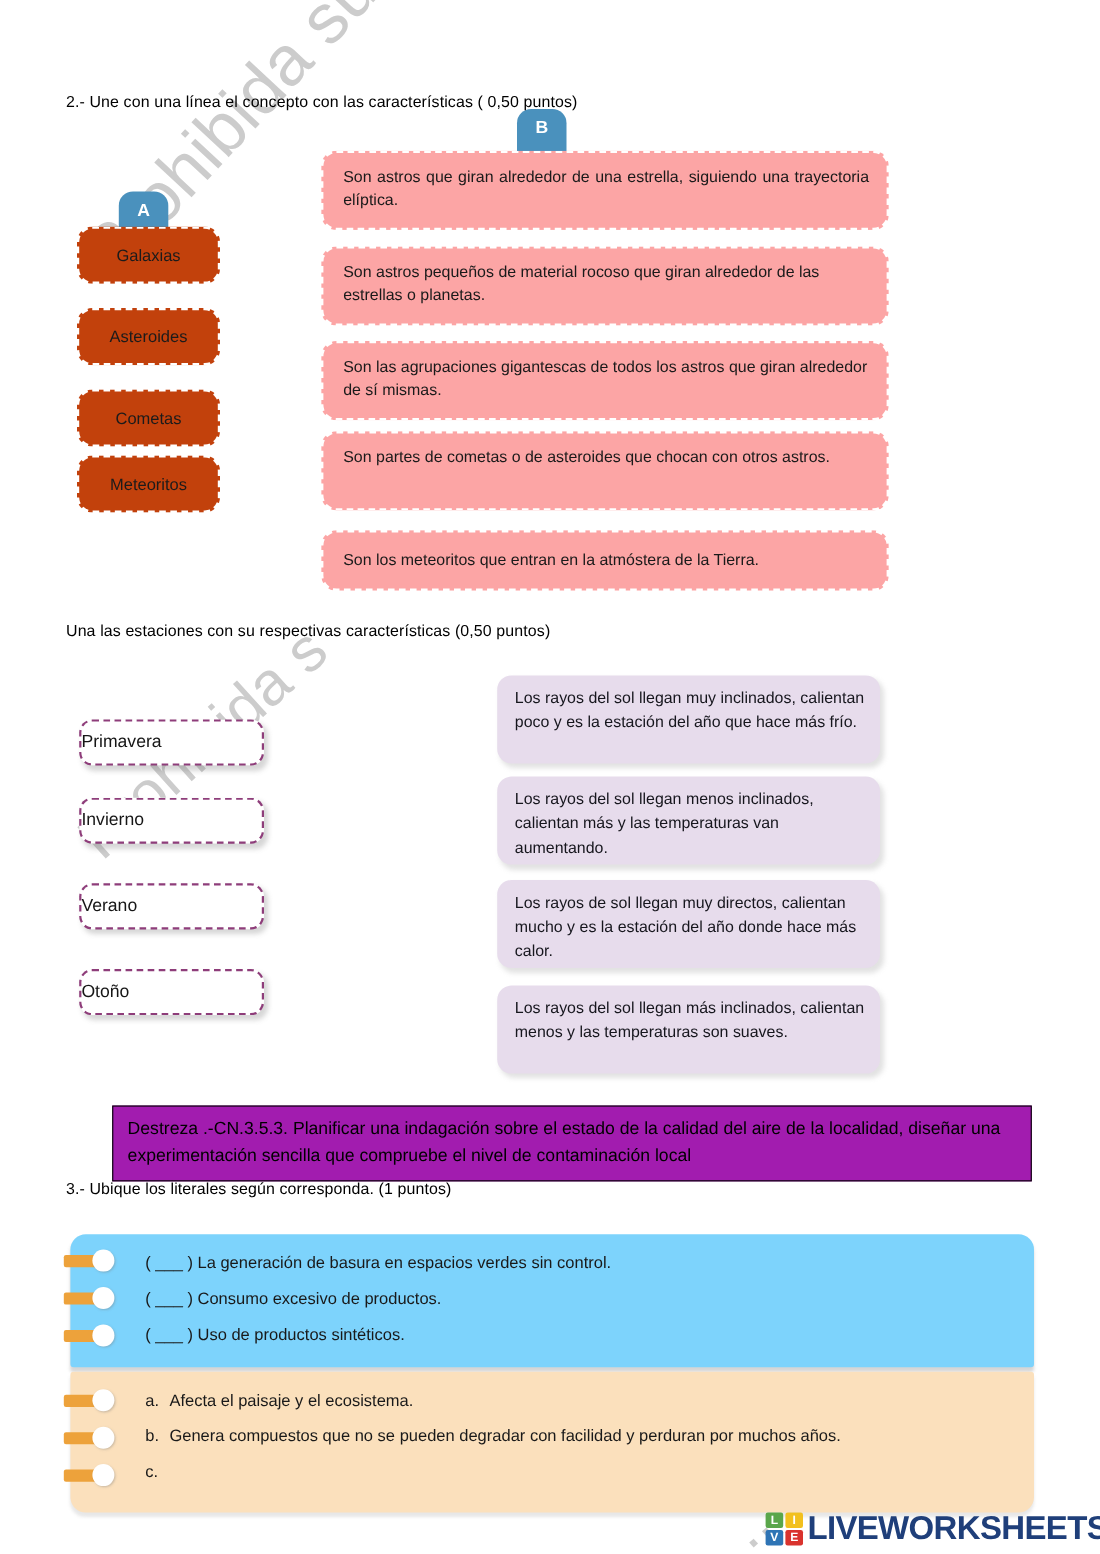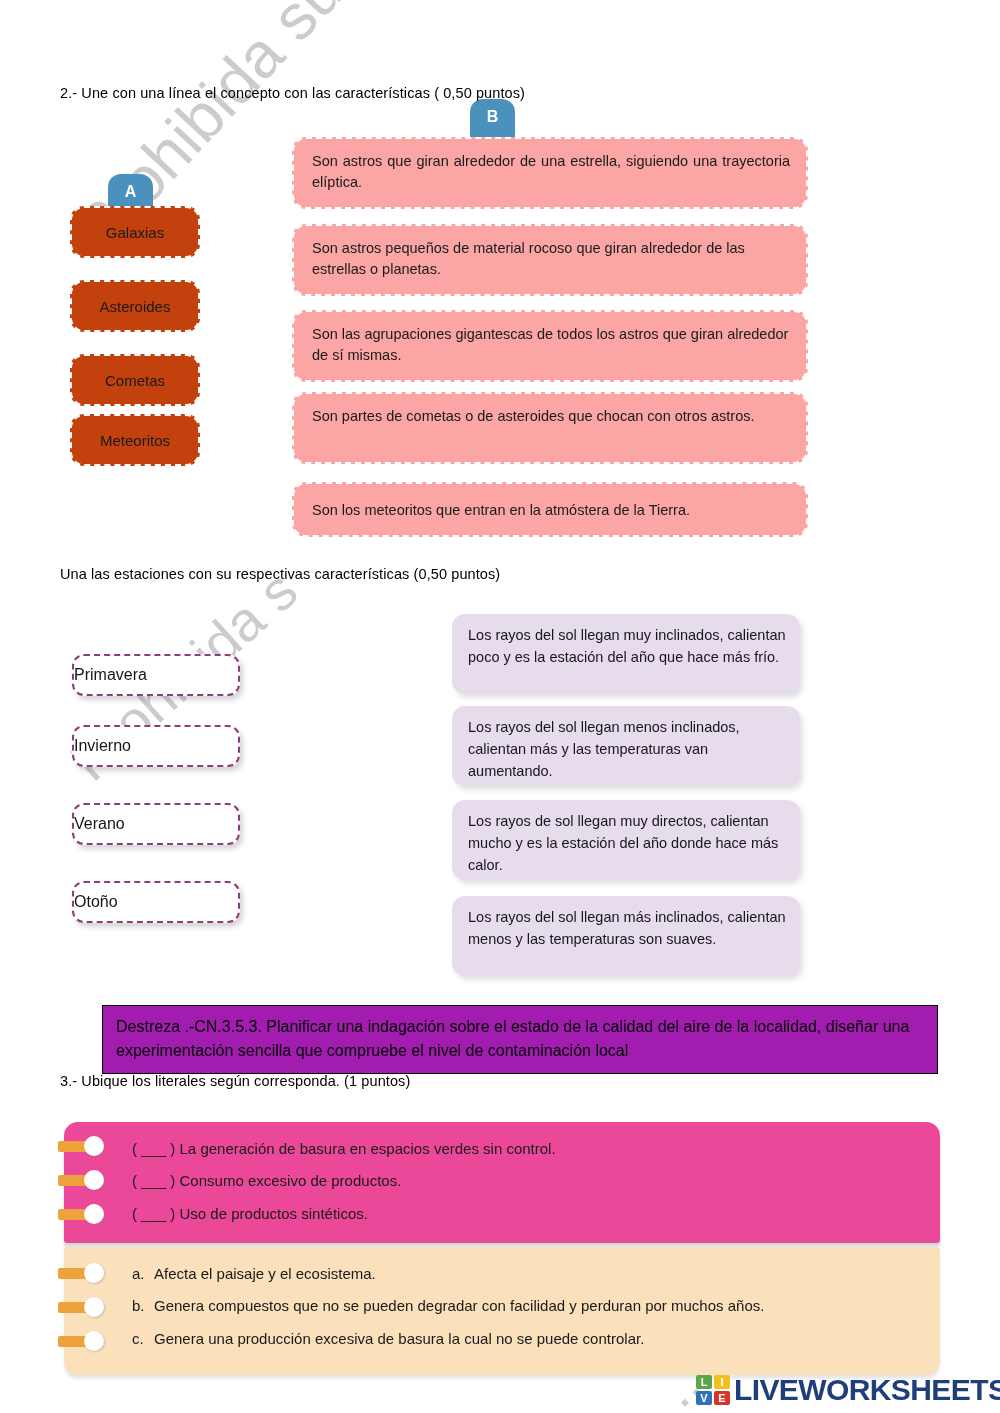--- a/index.html
+++ b/index.html
@@ -133,21 +133,21 @@
 
   
   #panel-blue, #panel-orange {
     position: absolute;
     left: 64px;
     width: 876px;
     z-index: 6;
   }
   #panel-blue {
     top: 1122px; height: 121px;
-    background: #ec4899;
+    background: #7dd3fc;
     border-radius: 14px 14px 3px 3px;
     box-shadow: 0 4px 3px rgba(120,120,120,.30);
   }
   #panel-orange {
     top: 1247px; height: 128px;
     background: #fbe0bc;
     border-radius: 3px 3px 14px 14px;
     box-shadow: 0 4px 3px rgba(120,120,120,.18);
   }
   .panel-list {
@@ -324,21 +324,20 @@
     <div class="panel-row lit-row">
       <span class="letter">a.</span>
       <span>Afecta el paisaje y el ecosistema.</span>
     </div>
     <div class="panel-row lit-row">
       <span class="letter">b.</span>
       <span>Genera compuestos que no se pueden degradar con facilidad y perduran por muchos años.</span>
     </div>
     <div class="panel-row lit-row">
       <span class="letter">c.</span>
-      <span>Genera una producción excesiva de basura la cual no se puede controlar.</span>
     </div>
   </div>
 </div>
 
 <div id="logo">
   <div id="logo-grid">
     <span style="background: rgb(90, 166, 75);">L</span>
     <span style="background: rgb(242, 192, 30);">I</span>
     <span style="background: rgb(46, 116, 181);">V</span>
     <span style="background: rgb(217, 51, 46);">E</span>

